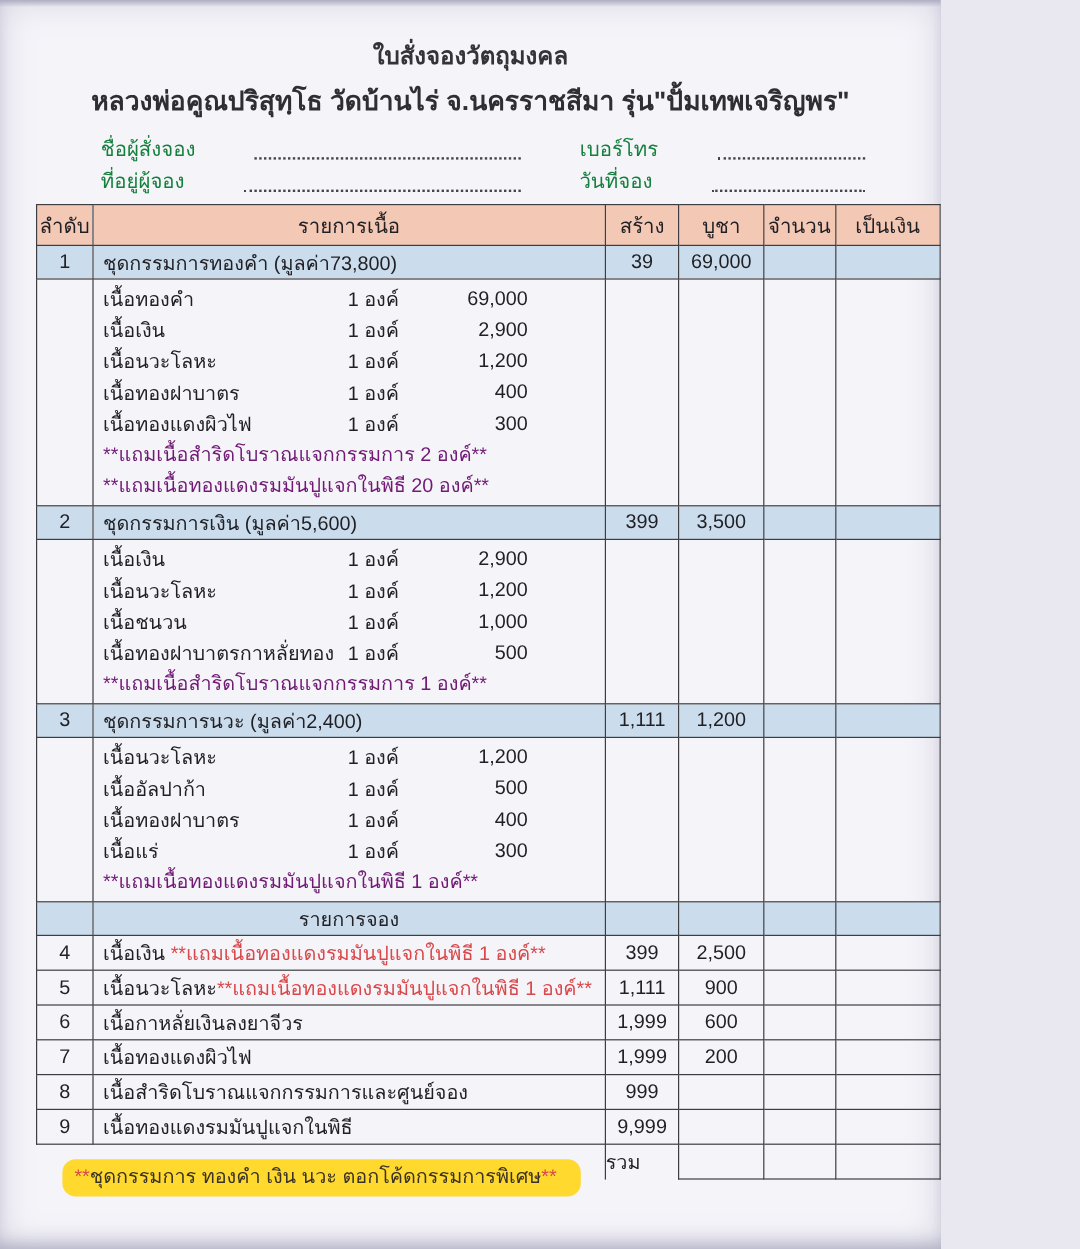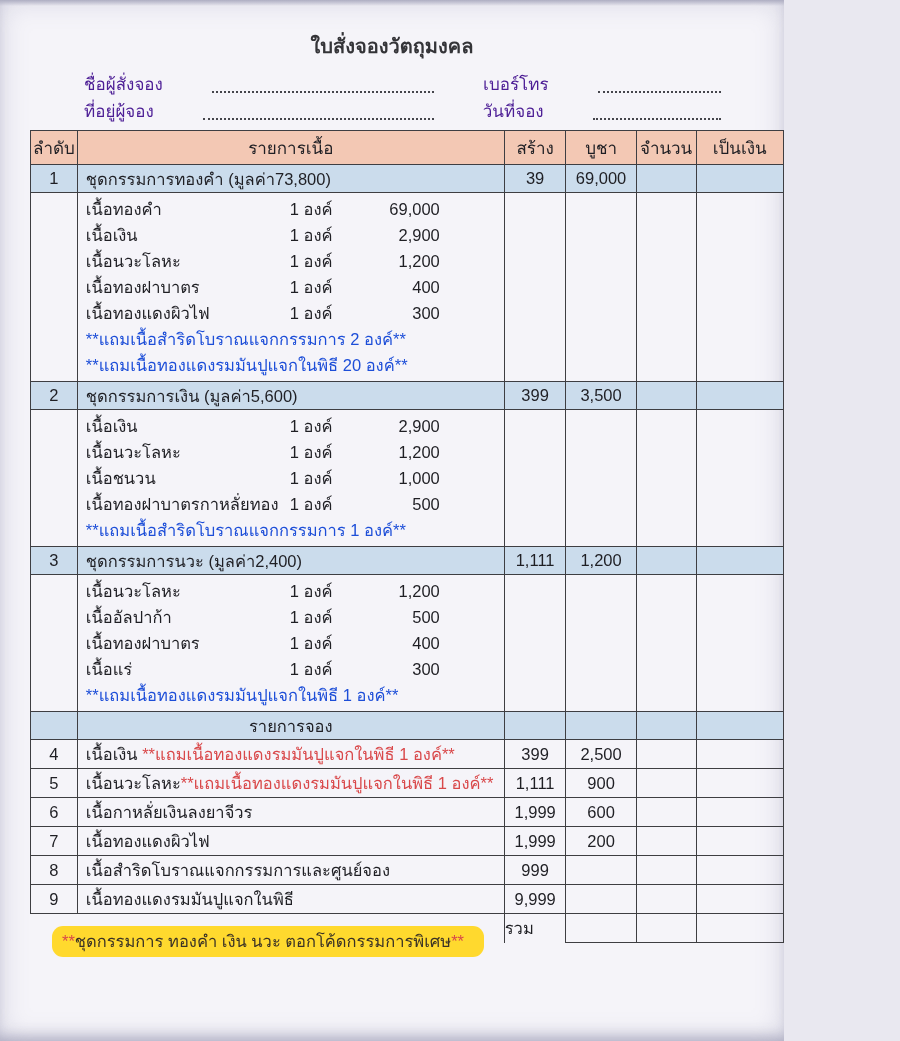--- a/index.html
+++ b/index.html
@@ -18,42 +18,42 @@
   }
   .page::before{
     content:"";position:absolute;top:0;left:0;right:0;height:6px;
     background:linear-gradient(#aeaec2,rgba(174,174,194,0));
   }
   
   .titles{padding-top:30px;text-align:center;}
   .title1{font-size:20px;font-weight:700;color:#343438;}
   .title2{font-size:22px;font-weight:700;color:#2e2e33;margin-top:5px;}
   .formlines{margin:8px 62px 6px 84px;}
-  .fline{display:flex;align-items:flex-end;height:27px;font-size:17px;color:#4c1d95;gap:48px;}
+  .fline{display:flex;align-items:flex-end;height:27px;font-size:17px;color:#15803d;gap:48px;}
   .fline .lbl{white-space:nowrap;}
   .dots{height:0;border-bottom:2px dotted #45454c;margin:0 1px 4px 1px;}
   .d-wide{flex:1.8;}
   .d-narrow{flex:1;}
   
   table{border-collapse:collapse;margin-left:30px;table-layout:fixed;}
   td{border:1.5px solid #3e3e42;font-size:16.5px;color:#1f1f24;
      padding:0;white-space:nowrap;overflow:hidden;vertical-align:middle;}
   tr.hdr td{background:#f3c8b4;height:33px;text-align:center;font-size:17px;}
   tr.set td{background:#cbdcec;height:27px;}
   tr.sect td{background:#cbdcec;height:27px;text-align:center;}
   tr.order td{height:28px;}
   .c-no{text-align:center;}
   .c-name{text-align:left;padding-left:8px;padding-right:4px;}
   .c-num{text-align:center;}
   td.detail-cell{padding:3px 8px 3px 8px;vertical-align:top;}
   .dline{display:flex;height:26px;align-items:center;}
   .dname{flex:1;}
   .dqty{width:72px;}
   .dprice{width:78px;text-align:right;margin-right:56px;}
-  .bonus{height:26px;line-height:26px;color:#1d4ed8;}
+  .bonus{height:26px;line-height:26px;color:#701a75;}
   .red{color:#d9484a;}
   tr.total td{height:28px;}
   td.nb{border:none;background:transparent;}
   td.total-lbl{border-top:none;border-right:none;border-bottom:none;}
   
   .table-wrap{position:relative;}
   .yellow-note{
     position:absolute;left:52px;bottom:-14px;
     background:#ffd92e;
     width:432px;height:31px;line-height:31px;
@@ -61,20 +61,21 @@
     font-size:16.5px;color:#3a3226;white-space:nowrap;border-radius:11px;
   }
 </style>
 </head>
 <body>
 
 <div class="page">
 
   <div class="titles">
     <div class="title1">ใบสั่งจองวัตถุมงคล</div>
+    <div class="title2">หลวงพ่อคูณปริสุทฺโธ วัดบ้านไร่ จ.นครราชสีมา รุ่น"ปั้มเทพเจริญพร"</div>
   </div>
 
   <div class="formlines">
     <div class="fline">
       <span class="lbl">ชื่อผู้สั่งจอง</span>
       <span class="dots d-wide"></span>
       <span class="lbl">เบอร์โทร</span>
       <span class="dots d-narrow"></span>
     </div>
     <div class="fline">

